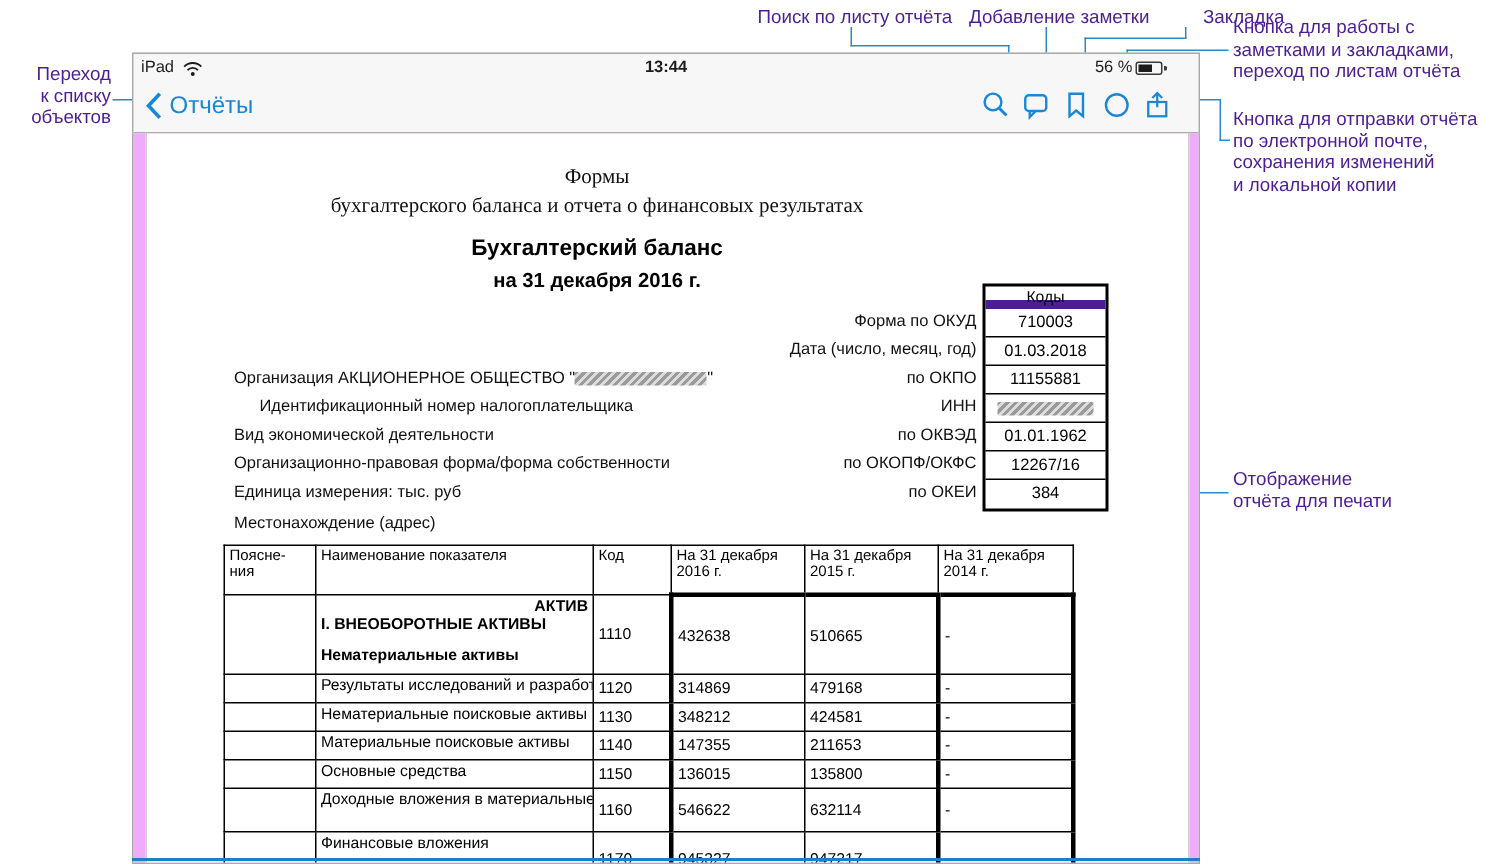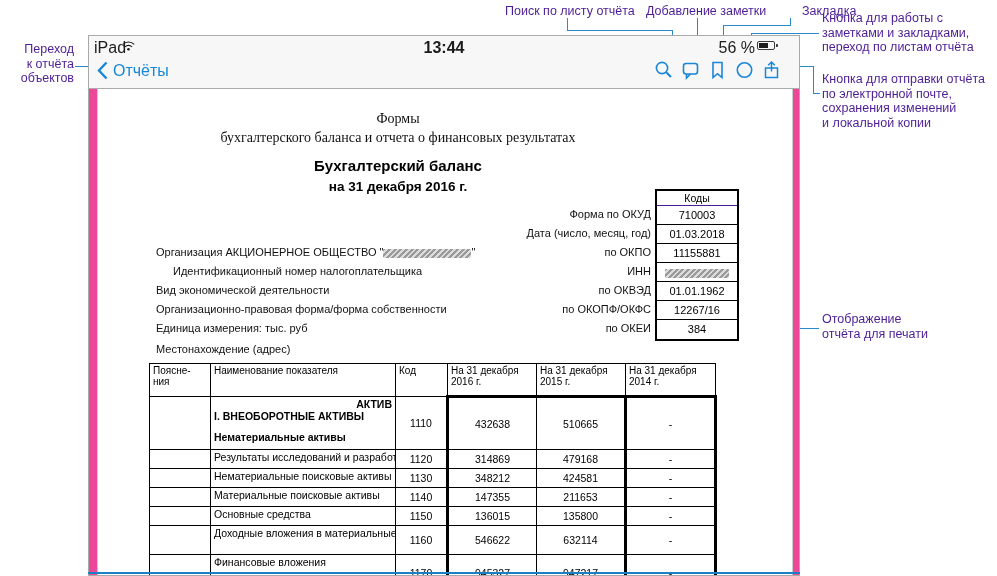--- a/index.html
+++ b/index.html
@@ -13,78 +13,78 @@
 
   
   .cl { position:absolute; background:#2a8ac6; }
   .cdot { position:absolute; width:11px; height:11px; border-radius:50%; background:#1576ba; }
 
   
   #screen { position:absolute; left:88px; top:35px; width:712px; height:541px;
             border:1px solid #a9a9a9; background:#e8e8e8; overflow:hidden; }
 
   #statusbar { position:absolute; left:0; top:0; width:100%; height:18px; background:#f7f7f7;
-               font-size:16px; color:#1c1c1c; }
+               font-size:11px; color:#1c1c1c; }
   #statusbar .dev { position:absolute; left:5px; top:3px; }
   #statusbar .time { position:absolute; left:0; right:0; top:3px; text-align:center; font-weight:bold; }
   #statusbar .batt-pct { position:absolute; right:44px; top:3px; }
   .batt-body { position:absolute; right:24px; top:5px; width:18px; height:9px;
                border:1px solid #3a3a3a; border-radius:2px; }
   .batt-fill { position:absolute; left:1px; top:1px; bottom:1px; width:56%; background:#1c1c1c; }
   .batt-nub { position:absolute; right:21px; top:8px; width:2px; height:3px; background:#3a3a3a; border-radius:0 1px 1px 0; }
 
   #toolbar { position:absolute; left:0; top:18px; width:100%; height:35px; background:#f7f7f7;
              border-bottom:1px solid #acacac; }
   #back-btn { position:absolute; left:8px; top:7px; display:flex; align-items:center; gap:5px;
               color:#1787d8; font-size:16px; cursor:pointer; }
   .tb-icons { position:absolute; right:18px; top:6px; display:flex; gap:8px; }
   .tb-icon { width:19px; height:20px; position:relative; }
 
   
-  #content { position:absolute; left:0; top:53px; right:0; bottom:0; background:#ec4899; }
+  #content { position:absolute; left:0; top:53px; right:0; bottom:0; background:#f0abfc; }
   #page { position:absolute; left:8px; top:0; width:696px; height:620px; background:#fff;
           border-left:1px solid #cdcdcd; border-right:1px solid #cdcdcd; }
   .doc-center { position:absolute; left:60px; width:480px; text-align:center; }
   .serifline { font-family:"Liberation Serif", serif; font-size:14px; color:#111; }
   .doc-title { font-weight:bold; font-size:15px; color:#000; }
   .doc-sub { font-weight:bold; font-size:13.5px; color:#000; }
 
   .left-line { position:absolute; left:58px; font-size:11px; color:#111; white-space:nowrap; }
   .code-label { position:absolute; left:353px; width:200px; text-align:right; font-size:11px; color:#111; white-space:nowrap; }
 
   #codes-box { position:absolute; left:557px; top:100px; width:84px; border:2px solid #000; background:#fff; }
-  #codes-box .chead { height:15px; font-size:10.5px; text-align:center; border-bottom:1px solid #4c1d95; line-height:14px; }
+  #codes-box .chead { height:15px; font-size:10.5px; text-align:center; border-bottom:6px solid #4c1d95; line-height:14px; }
   #codes-box .crow { height:19px; font-size:11px; text-align:center; line-height:18px; border-bottom:1px solid #000; }
   #codes-box .crow:last-child { border-bottom:none; }
 
   .redact { display:inline-block; height:9px; border-radius:1px; vertical-align:middle;
             background:repeating-linear-gradient(135deg,#9a9a9a 0 2px,#dcdcdc 2px 4px); }
 
   #main-table { position:absolute; left:51px; top:274px; width:566px; border-collapse:collapse;
                 table-layout:fixed; font-size:10.5px; color:#000; }
   #main-table td { border:1px solid #000; vertical-align:top; padding:1px 3px; overflow:hidden; white-space:nowrap; }
   #main-table .hd { font-size:10px; white-space:pre-line; vertical-align:top; }
-  #main-table .c { text-align:center; white-space:nowrap; vertical-align:middle; }
+  #main-table .c { text-align:left; white-space:nowrap; vertical-align:middle; }
   .tk-l { border-left:3px solid #000 !important; }
   .tk-r { border-right:3px solid #000 !important; }
   .tk-t { border-top:3px solid #000 !important; }
   .sec-center { text-align:right; font-weight:bold; }
   .sec-line { font-weight:bold; }
 
   #bottom-line { position:absolute; left:88px; top:572px; width:712px; height:2px; background:#1d7fc4; }
 
   svg { display:block; }
 </style>
 </head>
 <body>
 
 <div id="stage">
 
   <div class="ann right-align" style="left:12px; top:42px; width:62px;">Переход
-к отчёта
+к списку
 объектов</div>
   <div class="ann" style="left:505px; top:4px;">Поиск по листу отчёта</div>
   <div class="ann" style="left:646px; top:4px;">Добавление заметки</div>
   <div class="ann" style="left:766px; top:4px;margin-left:36px;">Закладка</div>
   <div class="ann" style="left:822px; top:11px; width:178px;">Кнопка для работы с
 заметками и закладками,
 переход по листам отчёта</div>
   <div class="ann" style="left:822px; top:72px; width:178px;">Кнопка для отправки отчёта
 по электронной почте,
 сохранения изменений

